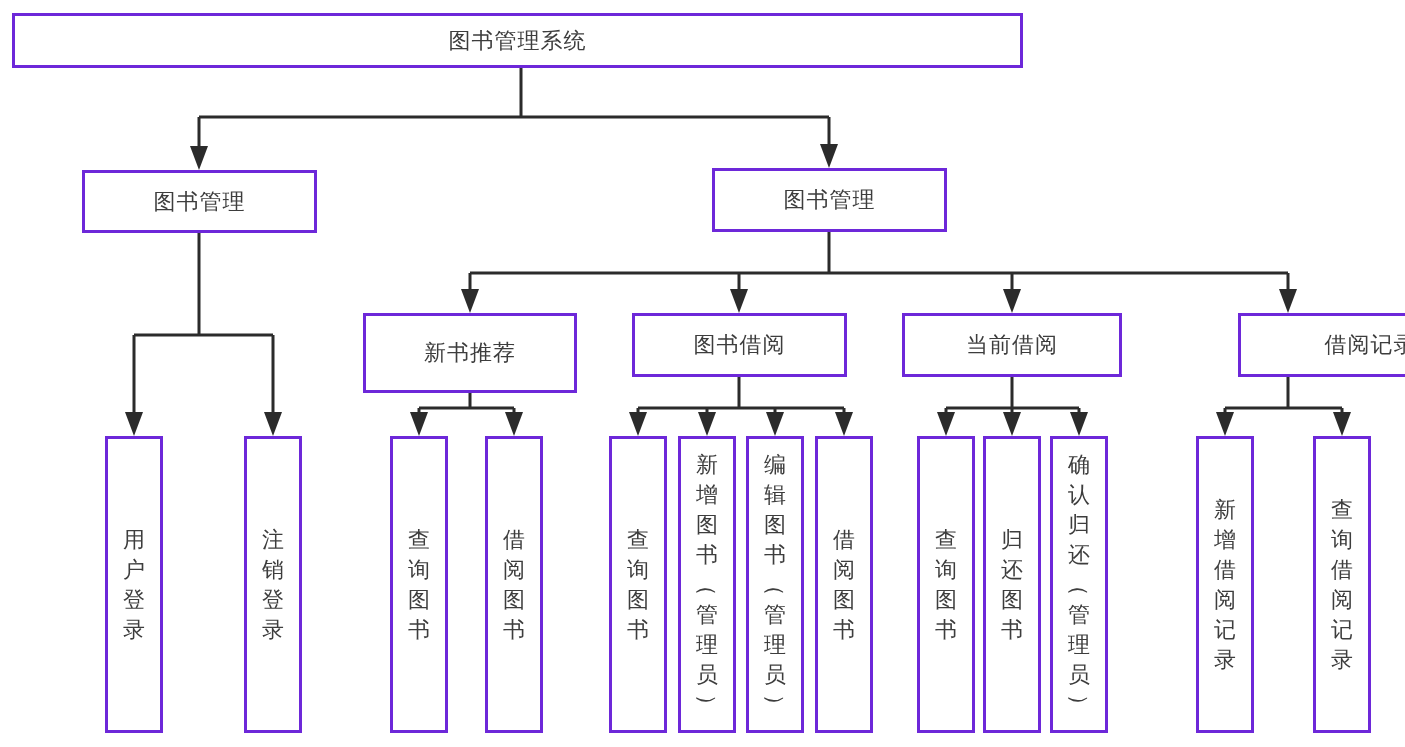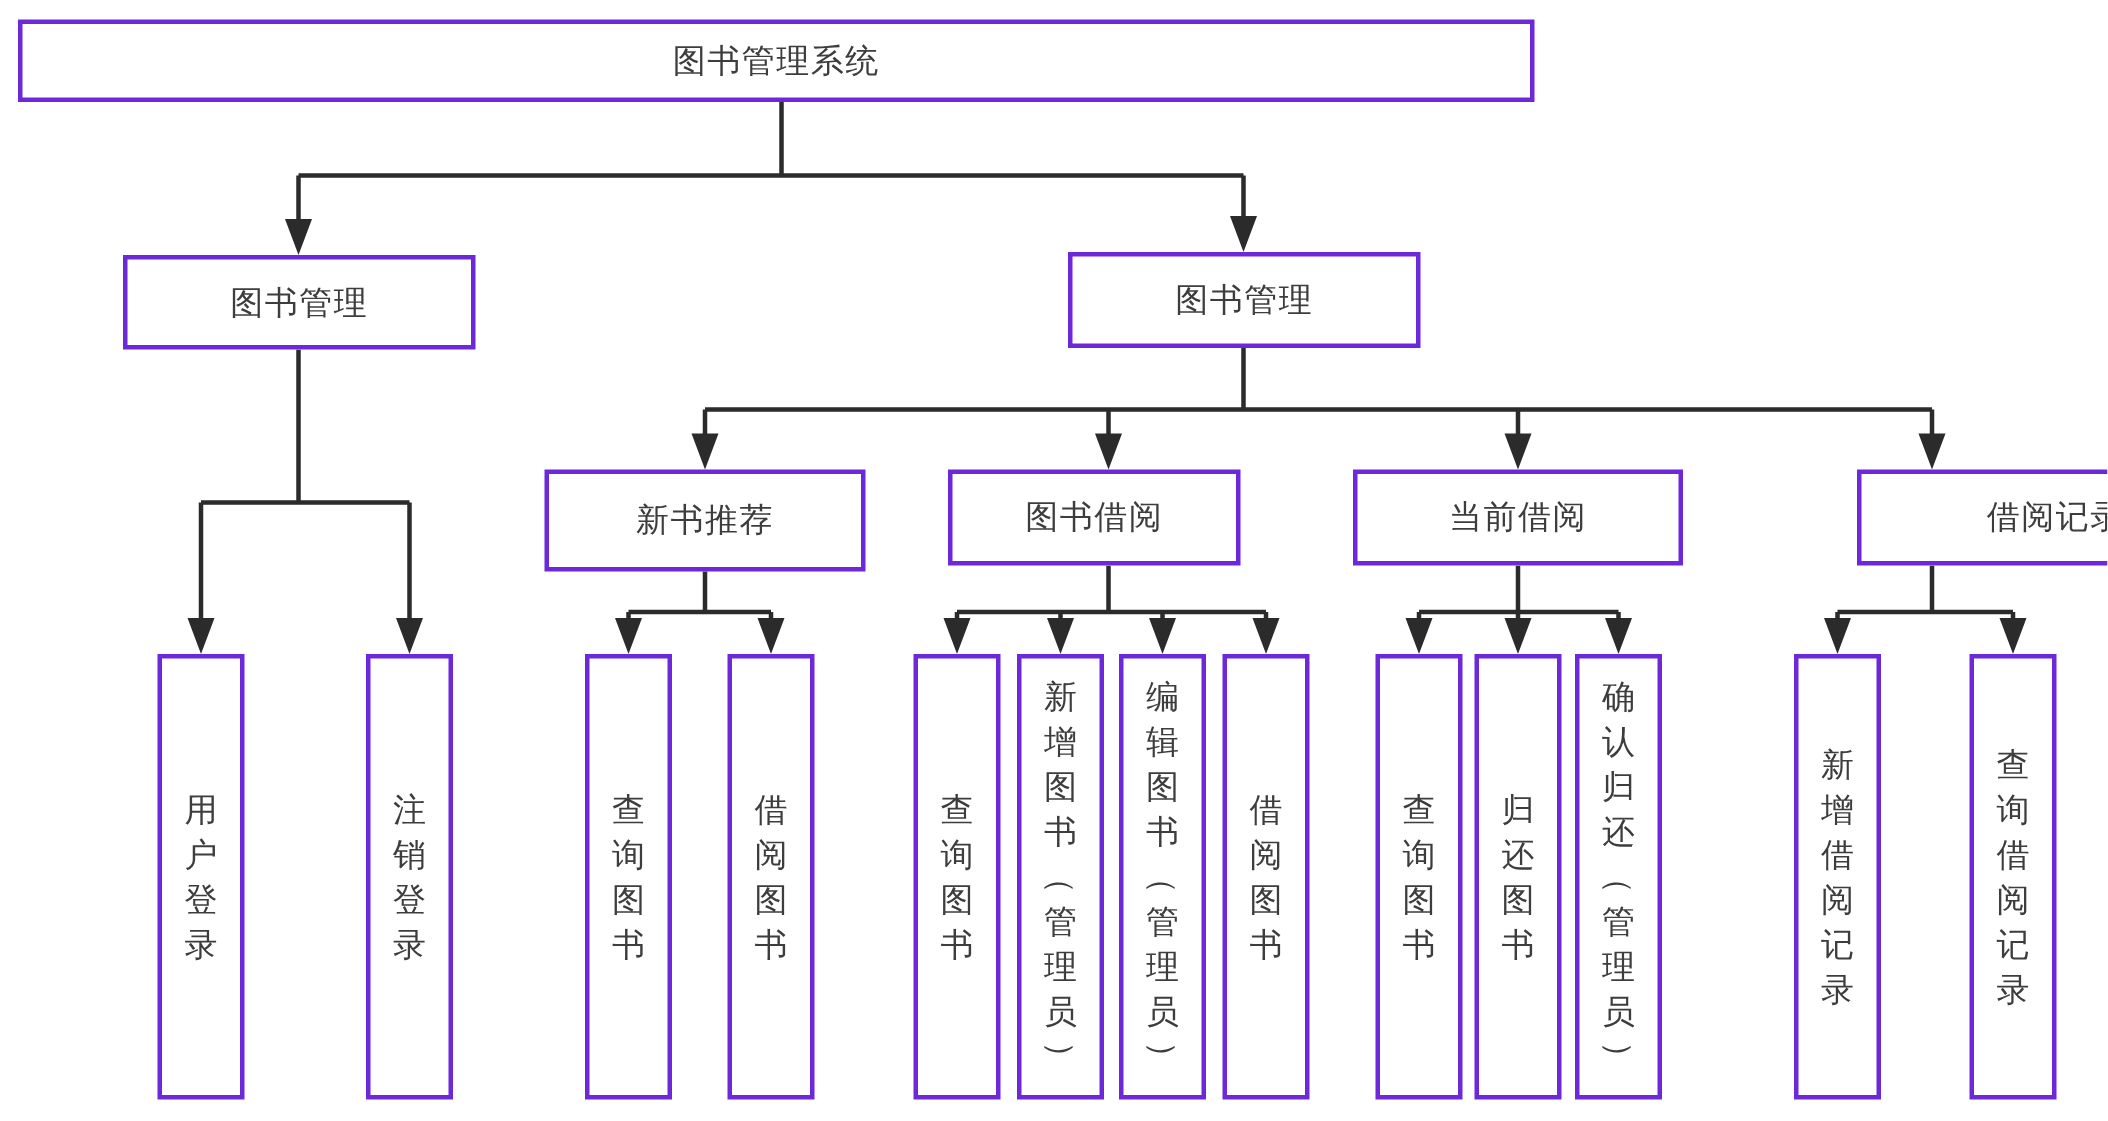--- a/index.html
+++ b/index.html
@@ -89,22 +89,22 @@
       <polygon points="1216,412 1234,412 1225,436"></polygon>
       <polygon points="1333,412 1351,412 1342,436"></polygon>
     </g>
   </svg>
 
   <div class="box" style="left:12px; top:13px; width:1011px; height:55px;">图书管理系统</div>
 
   <div class="box" style="left:82px; top:170px; width:235px; height:63px;">图书管理</div>
   <div class="box" style="left:712px; top:168px; width:235px; height:64px;">图书管理</div>
 
-  <div class="box" style="left:363px; top:313px; width:214px; height:68px;">新书推荐</div>
-  <div class="box" style="left:632px; top:313px; width:195px; height:64px;">图书借阅</div>
+  <div class="box" style="left:363px; top:313px; width:214px; height:80px;">新书推荐</div>
+  <div class="box" style="left:632px; top:313px; width:215px; height:64px;">图书借阅</div>
   <div class="box" style="left:902px; top:313px; width:220px; height:64px;text-align:right;">当前借阅</div>
   <div class="box" style="left:1238px; top:313px; width:265px; height:64px;">借阅记录</div>
 
   <div class="box leaf" style="left:105px; top:436px; width:58px; height:297px;">
       <span class="vch">用</span>
       <span class="vch">户</span>
       <span class="vch">登</span>
       <span class="vch">录</span>
     </div>
   <div class="box leaf" style="left:244px; top:436px; width:58px; height:297px;">

